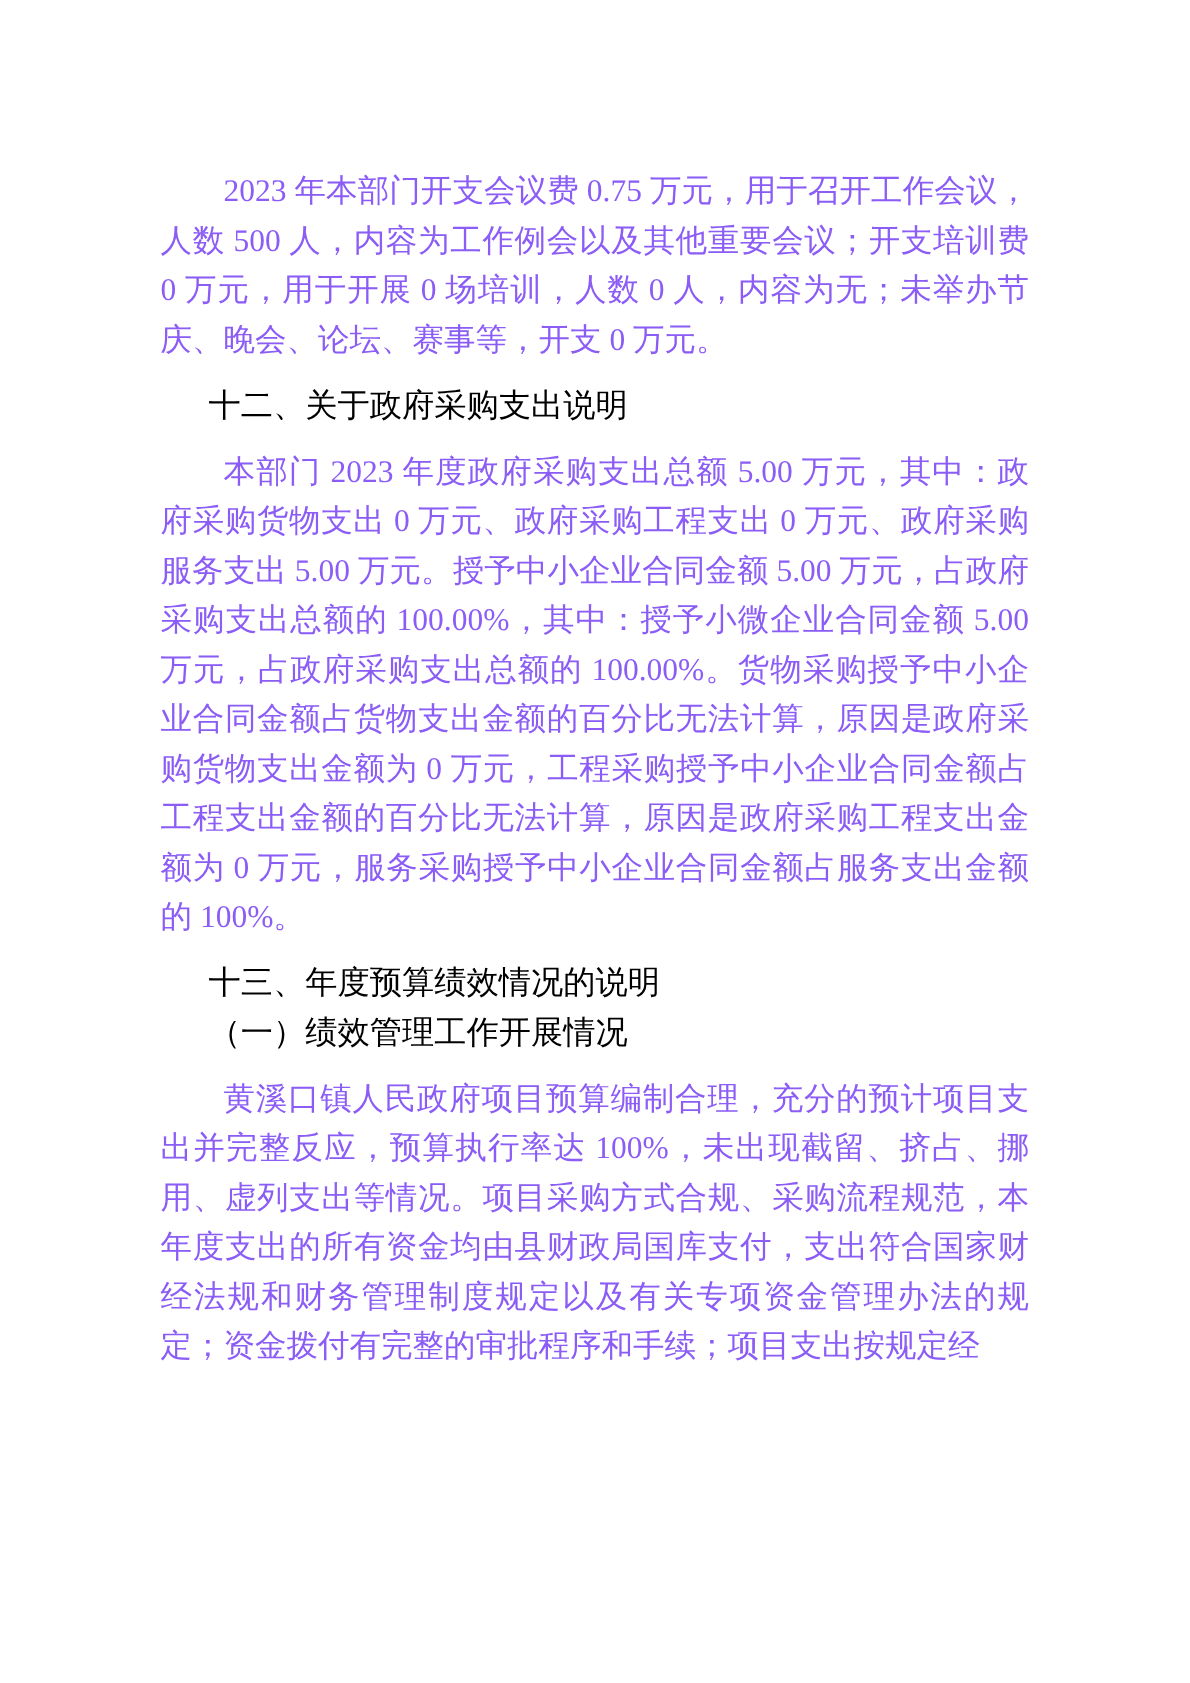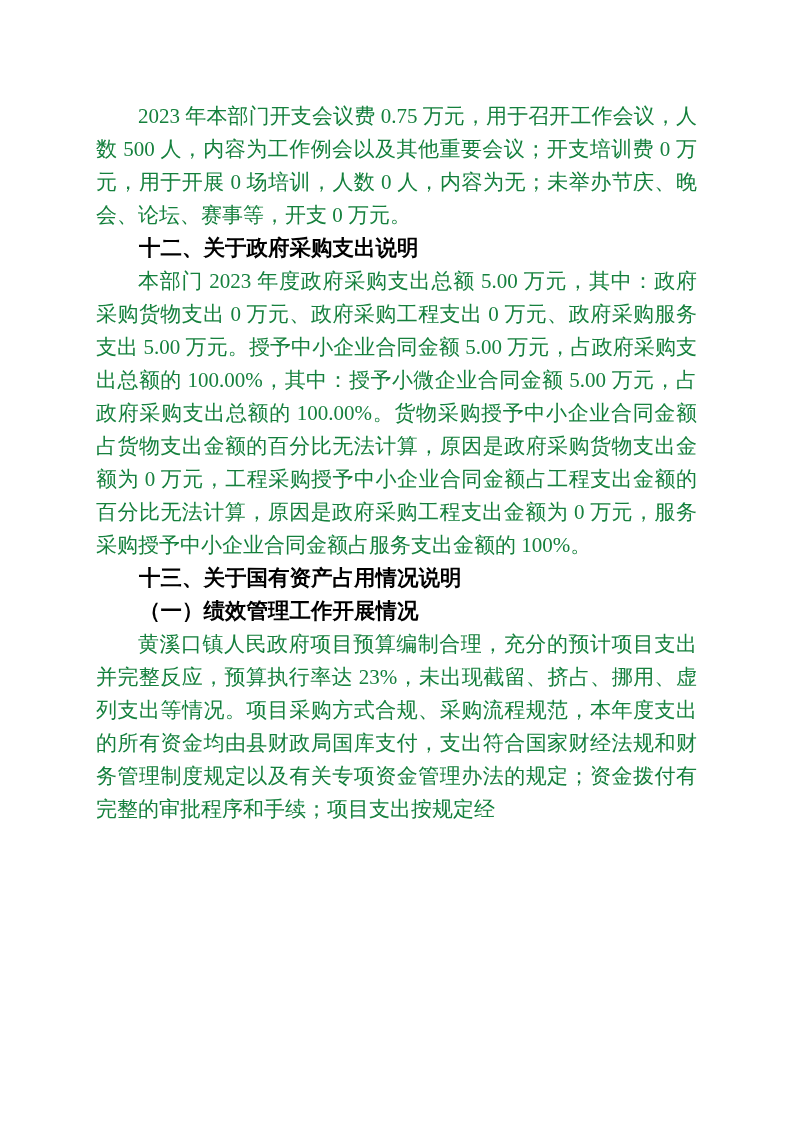--- a/index.html
+++ b/index.html
@@ -14,55 +14,55 @@
     background: #ffffff;
     box-sizing: border-box;
     padding: 100px 96px 0 96px;
     overflow: hidden;
     color: #000000;
   }
   .doc-body {
     width: 601px;
   }
   .para {
-    margin: 0;
+    margin: 11px;
     font-family: "Liberation Serif", "DejaVu Serif", serif;
     font-size: 21px;
     line-height: 33px;
-    color: #15803d;
+    color: #8b5cf6;
     text-align: justify;
     text-justify: inter-character;
     text-indent: 2em;
     word-break: break-all;
   }
   .heading {
     margin: 0;
     font-family: "Liberation Sans", "DejaVu Sans", sans-serif;
-    font-weight: 700;
+    font-weight: 400;
     font-size: 21.5px;
     line-height: 33px;
     color: #000000;
     text-indent: 2em;
     white-space: nowrap;
   }
 </style>
 </head>
 <body>
 
 <div class="page">
   <div class="doc-body">
 
     <p class="para">2023 年本部门开支会议费 0.75 万元，用于召开工作会议，人数 500 人，内容为工作例会以及其他重要会议；开支培训费 0 万元，用于开展 0 场培训，人数 0 人，内容为无；未举办节庆、晚会、论坛、赛事等，开支 0 万元。</p>
 
     <h2 class="heading">十二、关于政府采购支出说明</h2>
 
     <p class="para">本部门 2023 年度政府采购支出总额 5.00 万元，其中：政府采购货物支出 0 万元、政府采购工程支出 0 万元、政府采购服务支出 5.00 万元。授予中小企业合同金额 5.00 万元，占政府采购支出总额的 100.00%，其中：授予小微企业合同金额 5.00 万元，占政府采购支出总额的 100.00%。货物采购授予中小企业合同金额占货物支出金额的百分比无法计算，原因是政府采购货物支出金额为 0 万元，工程采购授予中小企业合同金额占工程支出金额的百分比无法计算，原因是政府采购工程支出金额为 0 万元，服务采购授予中小企业合同金额占服务支出金额的 100%。</p>
 
-    <h2 class="heading">十三、关于国有资产占用情况说明</h2>
+    <h2 class="heading">十三、年度预算绩效情况的说明</h2>
 
 
 
     <h3 class="heading">（一）绩效管理工作开展情况</h3>
 
-    <p class="para">黄溪口镇人民政府项目预算编制合理，充分的预计项目支出并完整反应，预算执行率达 23%，未出现截留、挤占、挪用、虚列支出等情况。项目采购方式合规、采购流程规范，本年度支出的所有资金均由县财政局国库支付，支出符合国家财经法规和财务管理制度规定以及有关专项资金管理办法的规定；资金拨付有完整的审批程序和手续；项目支出按规定经</p>
+    <p class="para">黄溪口镇人民政府项目预算编制合理，充分的预计项目支出并完整反应，预算执行率达 100%，未出现截留、挤占、挪用、虚列支出等情况。项目采购方式合规、采购流程规范，本年度支出的所有资金均由县财政局国库支付，支出符合国家财经法规和财务管理制度规定以及有关专项资金管理办法的规定；资金拨付有完整的审批程序和手续；项目支出按规定经</p>
 
   </div>
 </div>
 
 </body></html>

